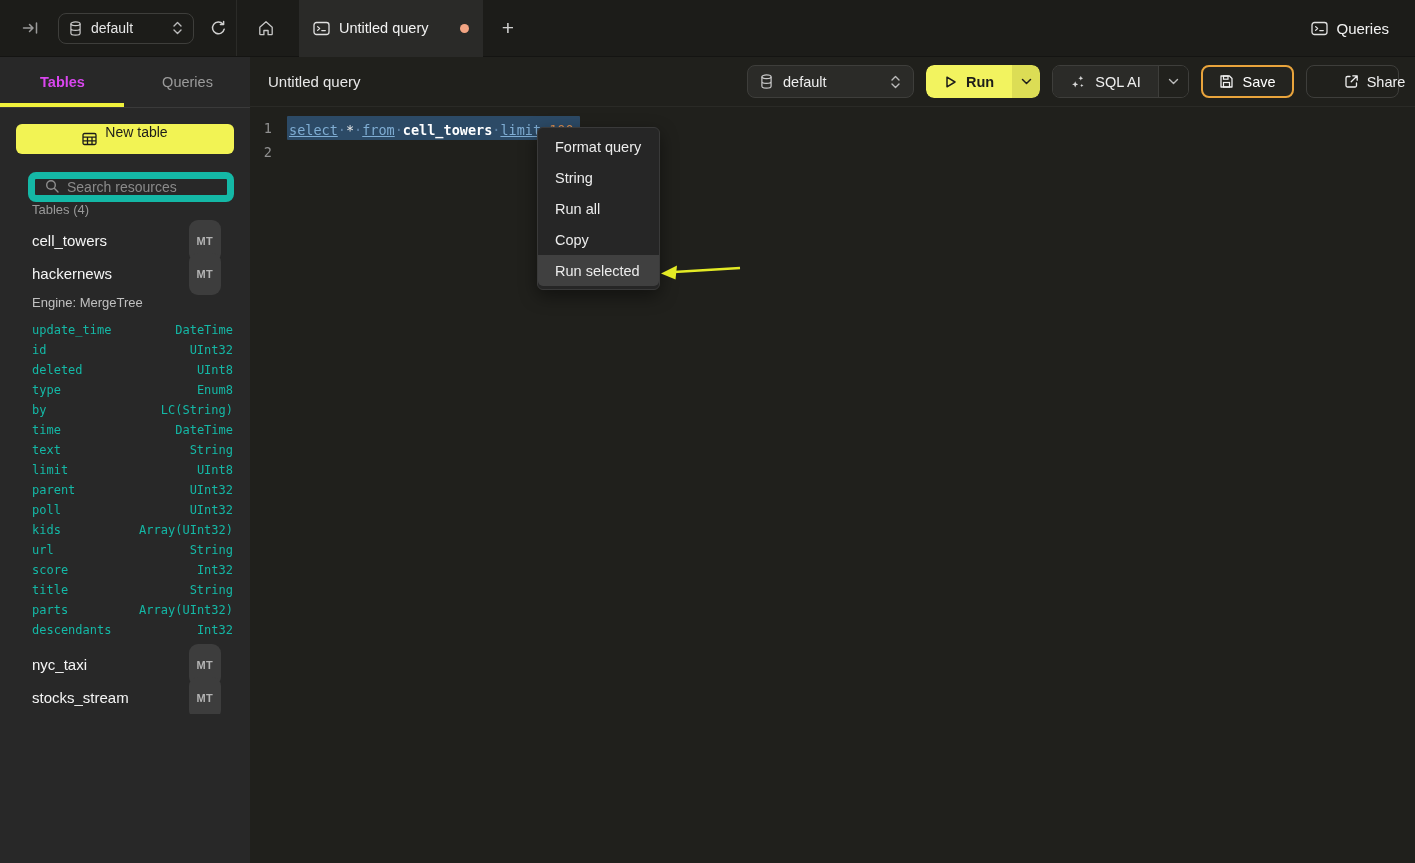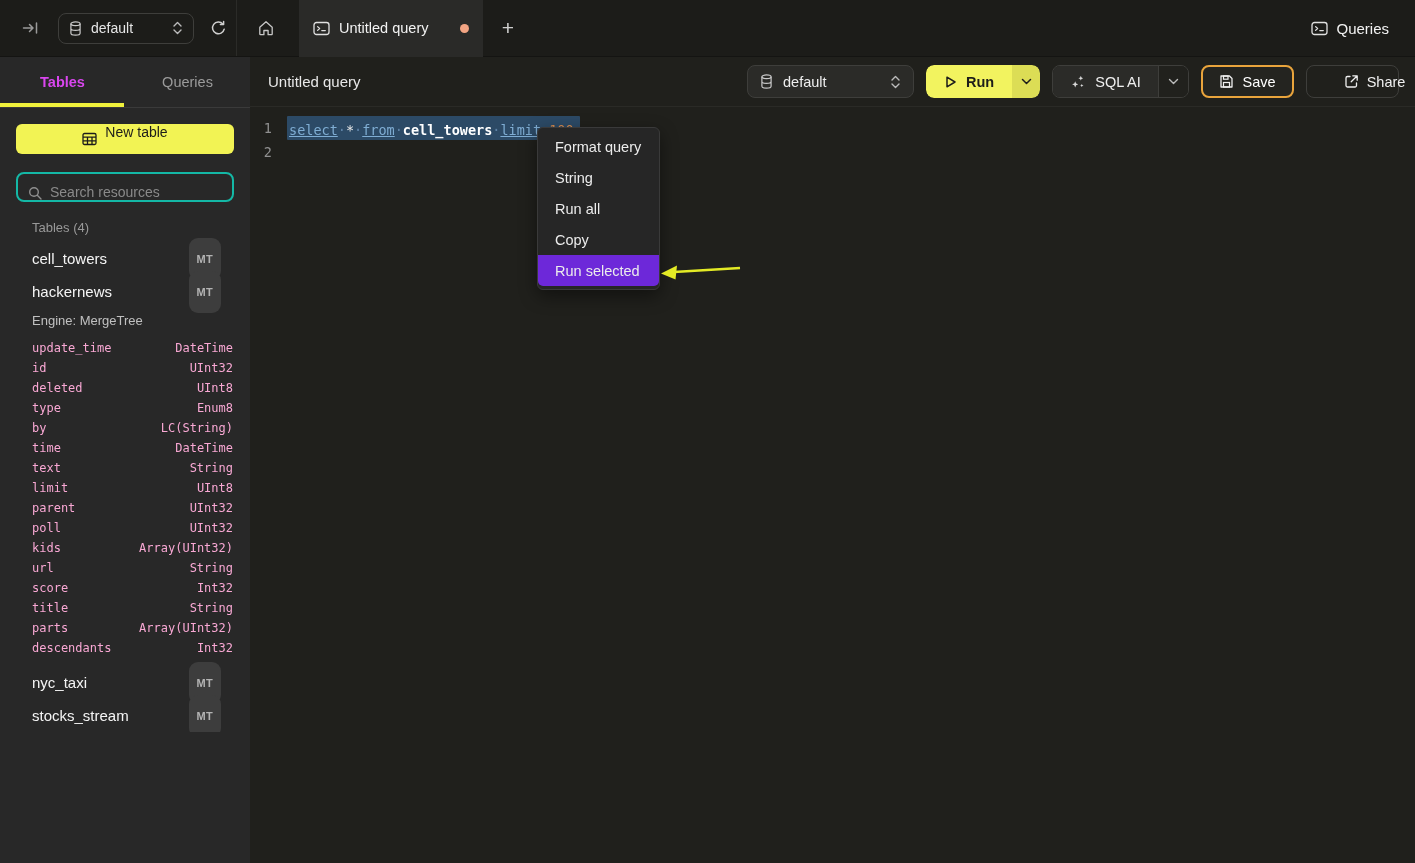--- a/index.html
+++ b/index.html
@@ -33,37 +33,37 @@
   
   .sidebar-tabs { position:relative; height:51px; display:flex; border-bottom:1px solid #3a3a3a; flex-shrink:0; }
   .s-tab { width:125px; display:flex; align-items:center; justify-content:center; font-size:14.5px;
            color:#9b9b9b; cursor:pointer; }
   .s-tab.active { color:#d946ef; font-weight:600; }
   .underline { position:absolute; left:0; bottom:0; width:124px; height:4px; background:#f0f13c; }
   .sidebar-content { padding:16px 16px 0; overflow:hidden; }
   .new-table { width:100%; height:30px; background:#f2f354; border:none; border-radius:6px; cursor:pointer;
                display:flex; justify-content:center; gap:8px; color:#1d1d1a;
                font-size:14px; font-weight:500; font-family:inherit; }
-  .search-box { margin-top:18px; height:30px; border:2px solid #14b8a6; border-radius:8px;
-                display:flex; align-items:flex-end; padding:0 10px; gap:8px; }
+  .search-box { margin-top:18px; height:30px; border:7px solid #14b8a6; border-radius:8px;
+                display:flex; align-items:flex-start; padding:0 10px; gap:8px;margin-left:12px; }
   .search-box input { flex:1; background:transparent; border:none; outline:none; color:#d5d5d5;
                       font-size:14px; font-family:inherit; }
   .search-box input::placeholder { color:#8a8a8a; }
-  .section-title { margin-top:18px; height:16px; padding-left:16px; font-size:13px; color:#999; }
+  .section-title { height:16px; padding-left:16px; font-size:13px; color:#999; }
   .table-row { height:33px; display:flex; align-items:center; justify-content:space-between;
                padding:0 13px 0 16px; cursor:pointer; }
   .tables-list { margin-top:6px; }
   .t-name { font-size:15px; font-weight:500; color:#f5f5f5; }
   .badge { background:#3d3d3d; color:#b3b3b3; font-size:11px; font-weight:600; border-radius:9px;
            padding:15px 8px; letter-spacing:.3px; }
   .engine-line { height:20px; margin-top:2px; padding-left:16px; font-size:13px; color:#c0c0c0;
                  display:flex; align-items:center; }
   .cols { margin-top:8px; }
   .col-row { height:20px; display:flex; align-items:center; justify-content:space-between;
-             padding:0 1px 0 16px; font-family:"DejaVu Sans Mono", monospace; font-size:12px; color:#f9a8d4; }
+             padding:0 1px 0 16px; font-family:"DejaVu Sans Mono", monospace; font-size:12px; color:#14b8a6; }
   .gap8 { height:8px; }
 
   
   .editor-header { height:50px; display:flex; align-items:center; border-bottom:1px solid #2a2a26;
                    padding-left:18px; padding-right:16px; flex-shrink:0; }
   .eh-title { font-size:15px; color:#e8e8e8; }
   .eh-controls { margin-left:auto; display:flex; align-items:center; gap:12px; }
   .ctl { height:33px; border-radius:8px; display:flex; align-items:center; cursor:pointer; }
   .db-select2 { width:167px; border:1px solid #3e3e3b; background:#2b2b28; padding:0 12px; gap:10px; }
   .db-select2 .lbl { font-size:14.5px; color:#eee; flex:1; }
@@ -95,21 +95,21 @@
   .tk-ws { color:inherit; }
   .sel { background:#2c4a66; padding:2px 6px 2px 2px; margin-left:-2px; border-radius:1px; }
   .sel .tk-ws { color:#5e82a6; }
 
   
   .context-menu { position:absolute; left:537px; top:127px; width:123px; background:#262626;
                   border:1px solid #3a3a3a; border-radius:6px; padding:3px 0;
                   box-shadow:0 6px 18px rgba(0,0,0,.45); z-index:10; }
   .menu-item { height:31px; display:flex; align-items:center; padding-left:17px; font-size:14.5px;
                color:#ececec; cursor:pointer; }
-  .menu-item.highlighted { background:#6d28d9; border-radius:0 0 5px 5px; }
+  .menu-item.highlighted { background:#404040; border-radius:0 0 5px 5px; }
 
   .arrow-svg { position:absolute; left:658px; top:256px; z-index:11; }
   svg { display:block; }
 </style>
 </head>
 <body>
 
 <div class="app">
 
   <header class="topbar">

